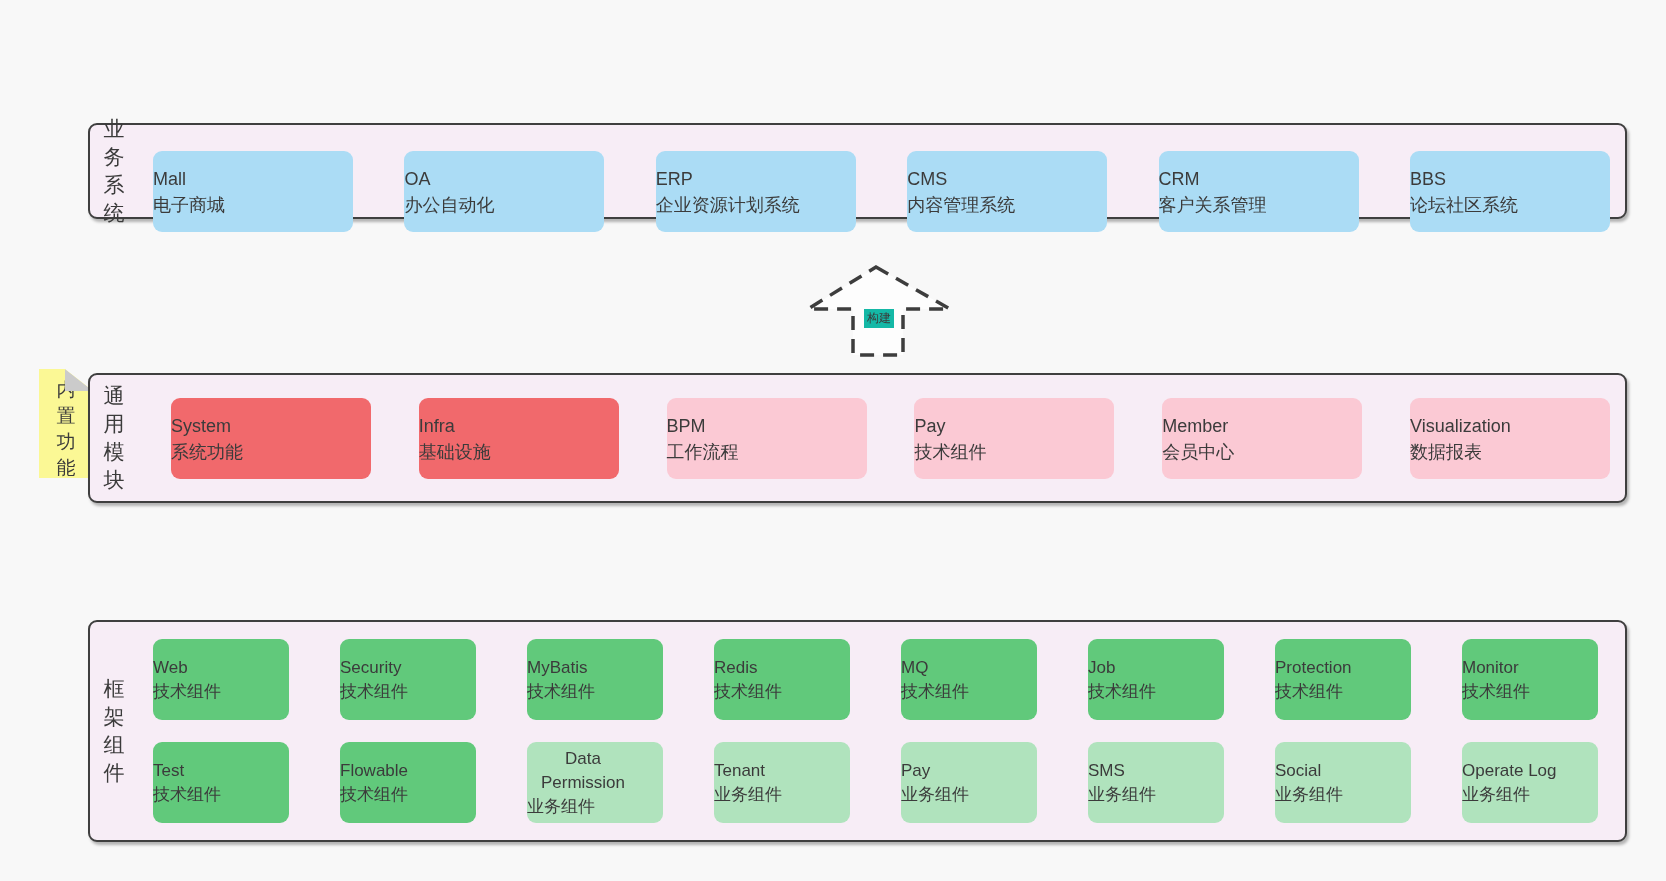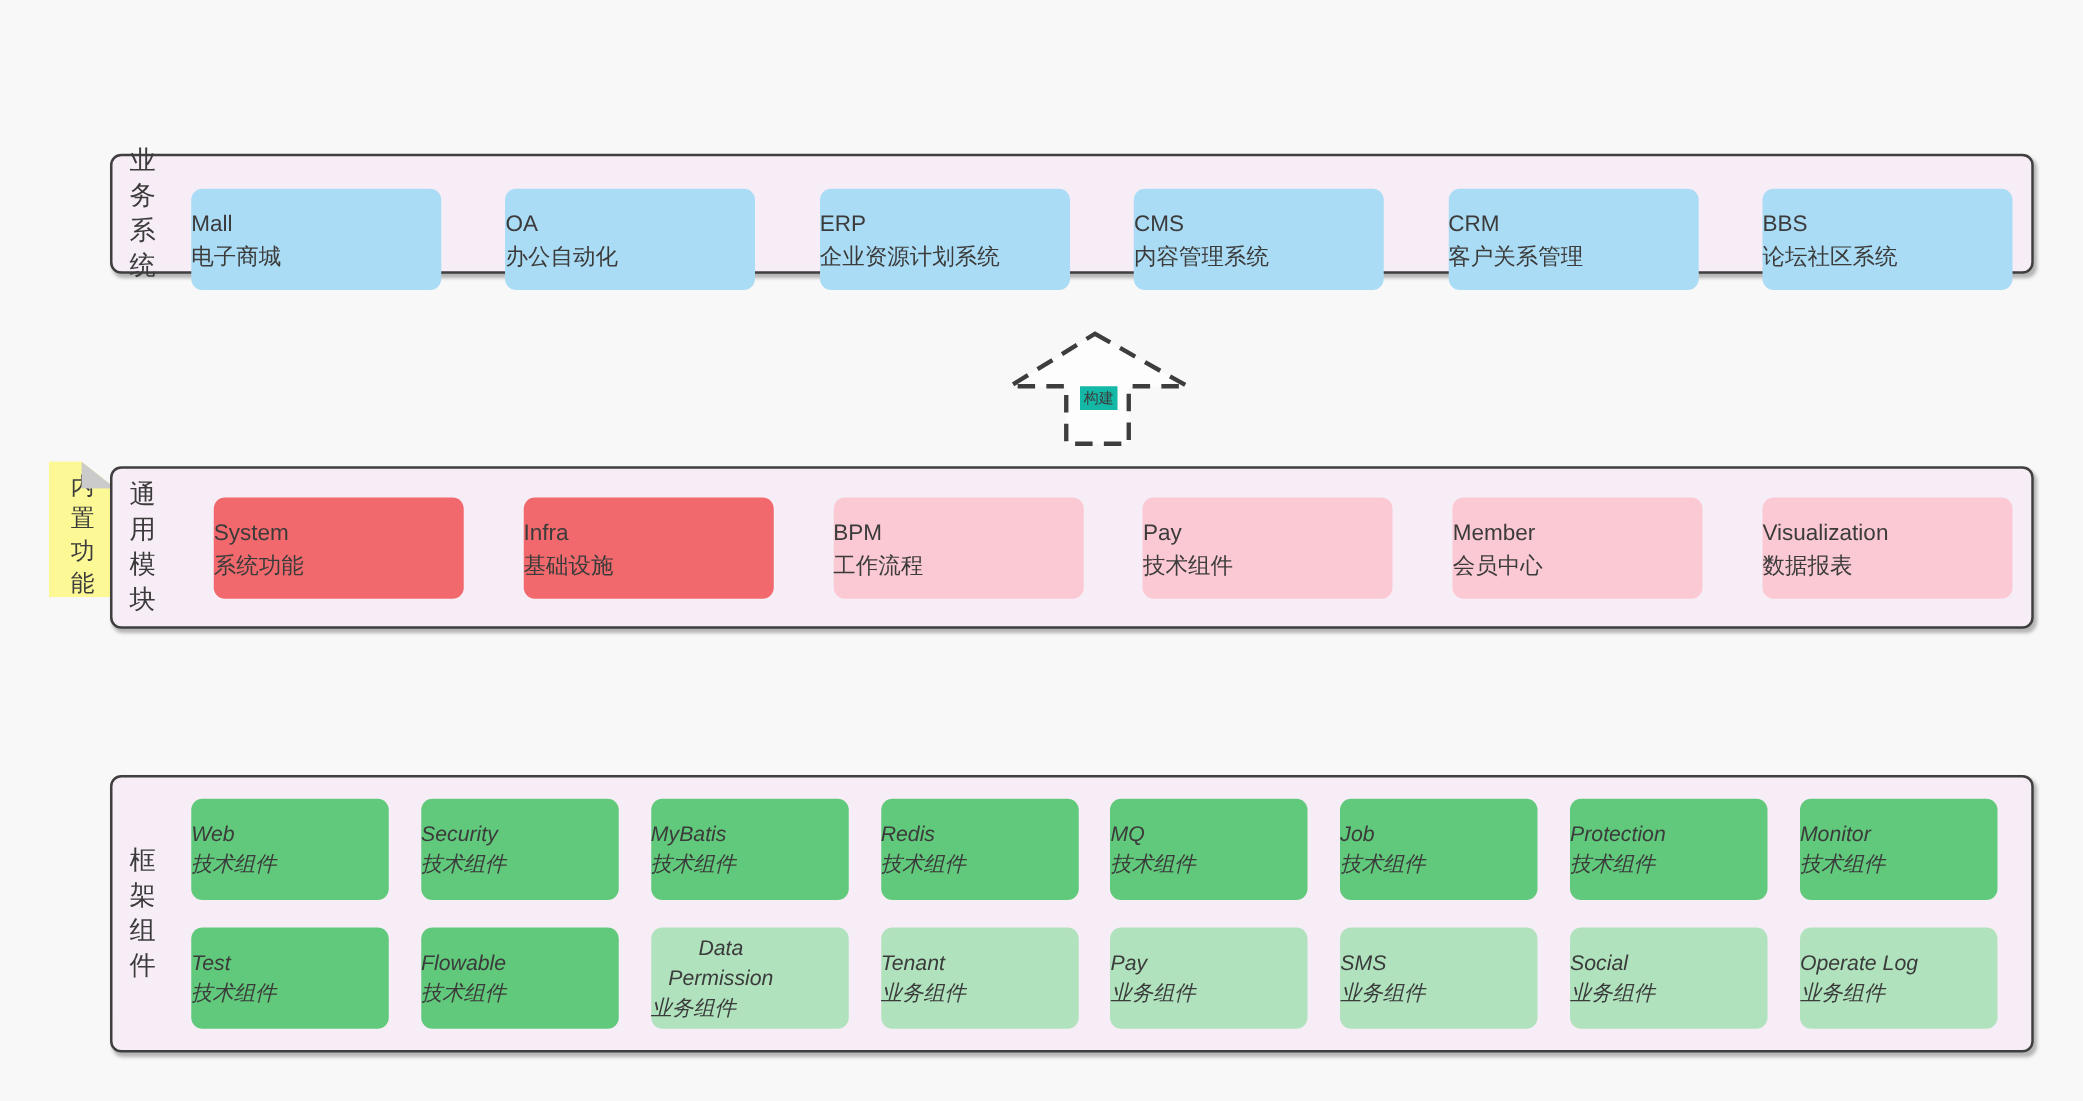--- a/index.html
+++ b/index.html
@@ -29,21 +29,21 @@
   #panel-business .row6{top:26px;}
   #panel-modules  .row6{top:23px;padding-left:18px;}
   .row8{left:63px;right:27px;}
   #row-comp-1{top:17px;}
   #row-comp-2{top:120px;}
   .box{
     height:81px;border-radius:9px;display:flex;flex-direction:column;
     justify-content:center;align-items:flex-start;text-align:center;
   }
   .row6 .box{width:200px;font-size:18px;line-height:26px;}
-  .row8 .box{width:158px;font-size:17px;line-height:24px;font-style:italic;}
+  .row8 .box{width:136px;font-size:17px;line-height:24px;}
   .row8 .box-name{max-width:112px;}
   .style-blue {background:#abdcf5;}
   .style-red  {background:#f1696c;}
   .style-pink {background:#fbc9d4;}
   .style-green{background:#61c97b;}
   .style-light{background:#b0e3bd;}
   
   .note{
     position:absolute;left:39px;width:54px;background:#fbf895;z-index:1;
     clip-path:polygon(0 0, calc(100% - 28px) 0, 100% 22px, 100% 100%, 0 100%);

